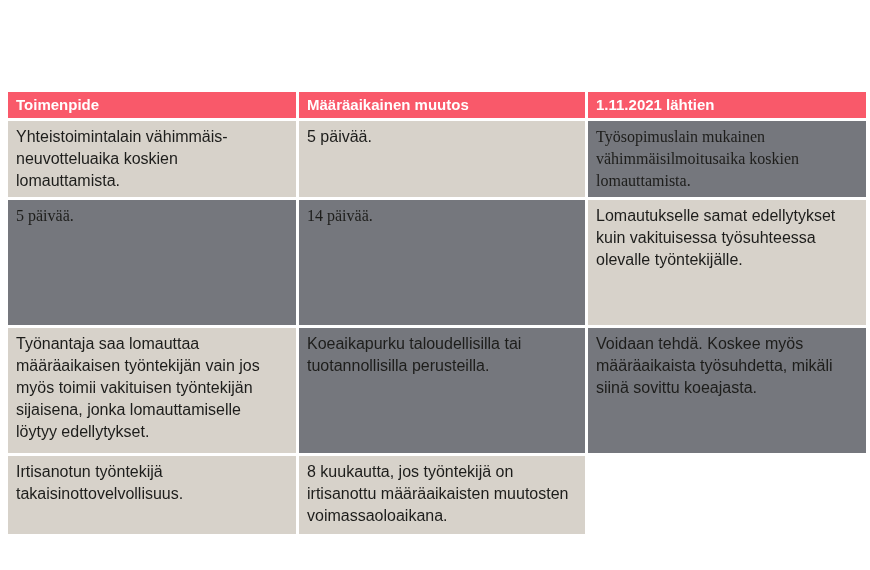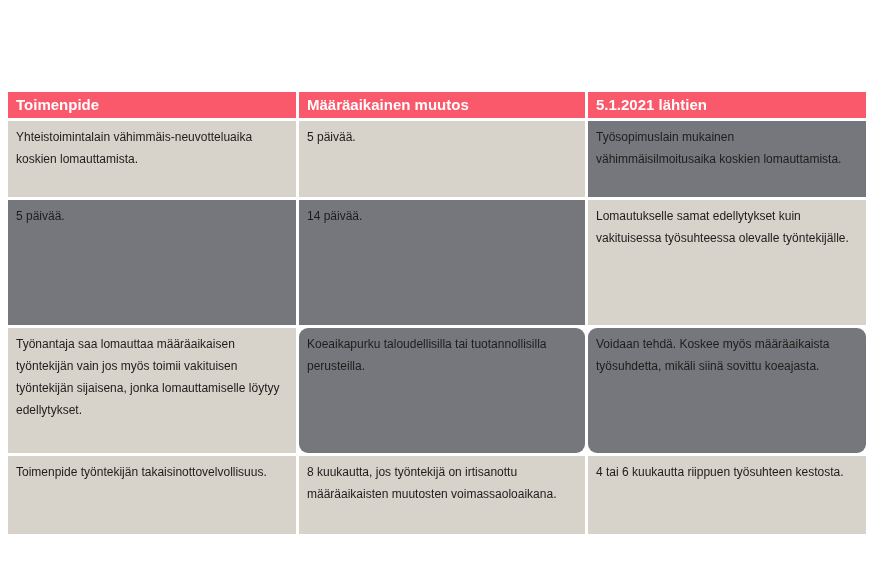--- a/index.html
+++ b/index.html
@@ -24,63 +24,62 @@
     left:0;
     top:84px;
     width:858px;
     display:grid;
     grid-template-columns:288px 286px 278px;
     column-gap:3px;
     row-gap:3px;
   }
   .cell{
     color:var(--cell-text);
-    font-size:12px;
+    font-size:16px;
     line-height:22px;
     padding:5px 10px 5px 8px;
   }
   .cell.header{
     background:var(--header-bg);
     color:var(--header-text);
     font-weight:bold;
     font-size:15px;
     min-height:26px;
     display:flex;
     align-items:center;
     padding:0 8px;
   }
   .cell.light{background:var(--row-light-bg);}
   .cell.dark{background:var(--row-dark-bg);}
   .r0{min-height:73px;}
-  .r1{min-height:76px;}
+  .r1{min-height:76px;font-family:Liberation Serif, serif;}
   .r2{min-height:125px;}
-  .r3{min-height:68px;border-radius:9px;}
+  .r3{min-height:68px;}
   .r4{min-height:78px;}
 </style>
 </head>
 <body>
 
 <div class="canvas">
   <div class="table">
 
     <div class="cell header">Toimenpide</div>
     <div class="cell header">Määräaikainen muutos</div>
-    <div class="cell header">5.1.2021 lähtien</div>
+    <div class="cell header">1.11.2021 lähtien</div>
 
     <div class="cell light r0">Yhteistoimintalain vähimmäis-neuvotteluaika koskien lomauttamista.</div>
     <div class="cell light r0">5 päivää.</div>
 
     <div class="cell dark r1">Työsopimuslain mukainen vähimmäisilmoitusaika koskien lomauttamista.</div>
     <div class="cell dark r1">5 päivää.</div>
     <div class="cell dark r1">14 päivää.</div>
 
     <div class="cell light r2">Lomautukselle samat edellytykset kuin vakituisessa työsuhteessa olevalle työntekijälle.</div>
     <div class="cell light r2">Työnantaja saa lomauttaa määräaikaisen työntekijän vain jos myös toimii vakituisen työntekijän sijaisena, jonka lomauttamiselle löytyy edellytykset.</div>
 
     <div class="cell dark r3">Koeaikapurku taloudellisilla tai tuotannollisilla perusteilla.</div>
     <div class="cell dark r3">Voidaan tehdä. Koskee myös määräaikaista työsuhdetta, mikäli siinä sovittu koeajasta.</div>
 
-    <div class="cell light r4">Toimenpide työntekijän takaisinottovelvollisuus.</div>
+    <div class="cell light r4">Irtisanotun työntekijä takaisinottovelvollisuus.</div>
     <div class="cell light r4">8 kuukautta, jos työntekijä on irtisanottu määräaikaisten muutosten voimassaoloaikana.</div>
-    <div class="cell light r4">4 tai 6 kuukautta riippuen työsuhteen kestosta.</div>
 
   </div>
 </div>
 
 </body></html>

